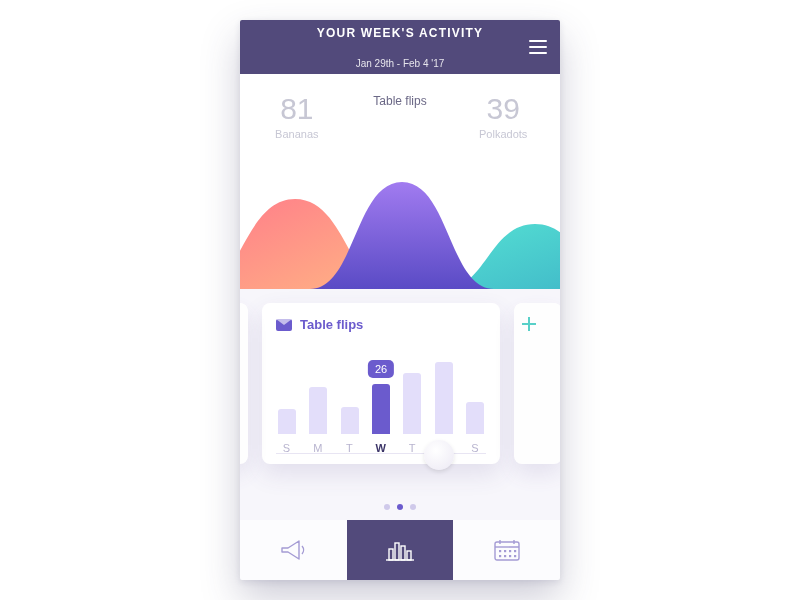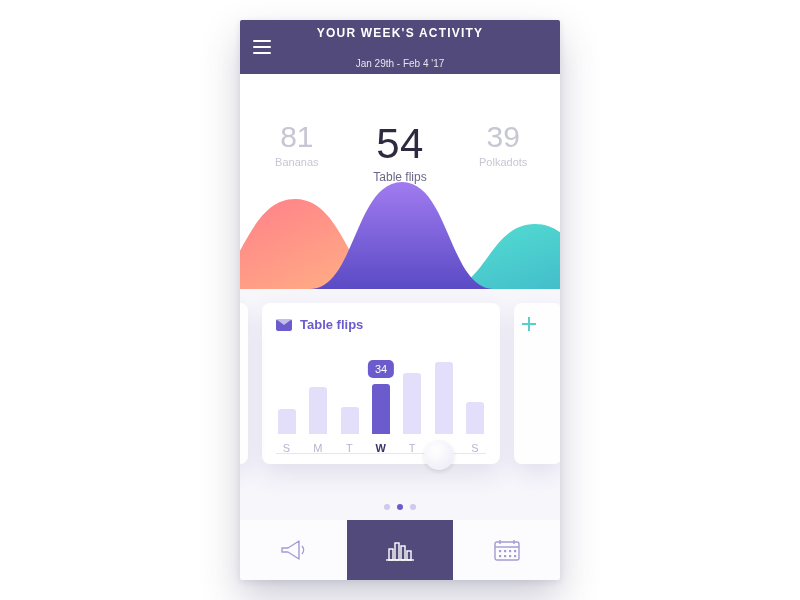--- a/index.html
+++ b/index.html
@@ -4,36 +4,36 @@
 <style>
   * { box-sizing: border-box; margin: 0; padding: 0; }
   html, body { width: 800px; height: 600px; font-family: -apple-system, "Helvetica Neue", Arial, sans-serif; background: #fff; }
   .stage { width: 800px; height: 600px; display: flex; align-items: center; justify-content: center; }
   .phone {
     width: 320px; height: 560px; background: #fcfcfe; border-radius: 2px;
     box-shadow: 0 18px 38px rgba(60,55,100,0.25), 0 2px 6px rgba(60,55,100,0.12);
     display: flex; flex-direction: column; overflow: hidden; position: relative;
   }
   
-  .header { background: #524a7b; color: #fff; height: 54px; display: flex; align-items: center; position: relative; }
+  .header { background: #524a7b; color: #fff; height: 54px; display: flex; align-items: center; position: relative; justify-content: flex-end; }
   .menu-btn { width: 44px; height: 44px; display:flex; align-items:center; justify-content:center; cursor:pointer; }
   .hamburger, .hamburger::before, .hamburger::after {
     content:""; display:block; width:18px; height:2px; background:#fff; border-radius:1px; position:relative;
   }
   .hamburger::before { position:absolute; top:-6px; }
   .hamburger::after  { position:absolute; top: 6px; }
   .header-titles { position:absolute; left:0; right:0; text-align:center; pointer-events:none; }
   .header-title { font-size: 12px; letter-spacing: 1.2px; font-weight:600; }
   .header-sub   { font-size: 10px; opacity: .85; margin-top:18px; }
 
   
   .top { position:relative; height: 215px; background:#fff; }
   .stats-row { position:absolute; top:18px; left:0; right:0; display:flex; justify-content:space-between; align-items:flex-start; padding: 0 6px; }
   .stat { text-align:center; width:33%; }
-  .stat .num { font-size: 30px; color:#c7c7d4; font-weight:300;margin-top:28px; }
+  .stat .num { font-size: 30px; color:#c7c7d4; font-weight:300; }
   .stat .lbl { font-size: 11px; color:#c7c7d4; margin-top:2px; }
   .stat.center .num { font-size: 42px; color:#2e2a3f; font-weight:300; letter-spacing:.5px; }
   .stat.center .lbl { font-size: 12px; color:#6b6886; }
   .area-svg { position:absolute; bottom:0; left:0; width:100%; height:115px; }
 
   
   .cards-strip { flex:1; position:relative; background:#f7f6fb; overflow:hidden; }
   .cards-row { position:absolute; top:14px; left:-40px; right:-40px; display:flex; gap:14px; }
   .card {
     width: 238px; background:#fff; border-radius:8px; padding:14px 14px 10px;
@@ -96,21 +96,20 @@
       </div>
     </div>
 
     <div class="top">
       <div class="stats-row">
         <div class="stat">
           <div class="num">81</div>
           <div class="lbl">Bananas</div>
         </div>
         <div class="stat center">
-          <div class="num">54</div>
           <div class="lbl">Table flips</div>
         </div>
         <div class="stat">
           <div class="num">39</div>
           <div class="lbl">Polkadots</div>
         </div>
       </div>
       <svg class="area-svg" viewBox="0 0 320 115" preserveAspectRatio="none">
         <defs>
           <linearGradient id="g-coral" x1="0" y1="0" x2="1" y2="1">
@@ -166,21 +165,21 @@
                 <div class="day">T</div>
               </div>
               <div class="col">
                 <div class="bar" style="height: 72px;"></div>
                 <div class="day">F</div>
               </div>
               <div class="col">
                 <div class="bar" style="height: 32px;"></div>
                 <div class="day">S</div>
               </div>
-              <div class="tip" style="left: 105px; bottom: 76px;">34</div>
+              <div class="tip" style="left: 105px; bottom: 76px;">26</div>
             </div>
           <div class="baseline"></div>
           <div class="touch-dot"></div>
         </div>
 
         <div class="card peek">
           <span class="plus-icon"></span>
         </div>
       </div>
 

